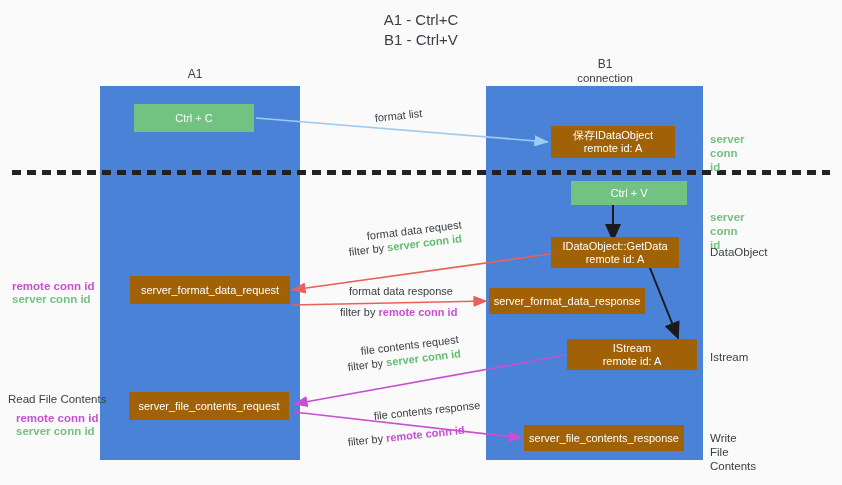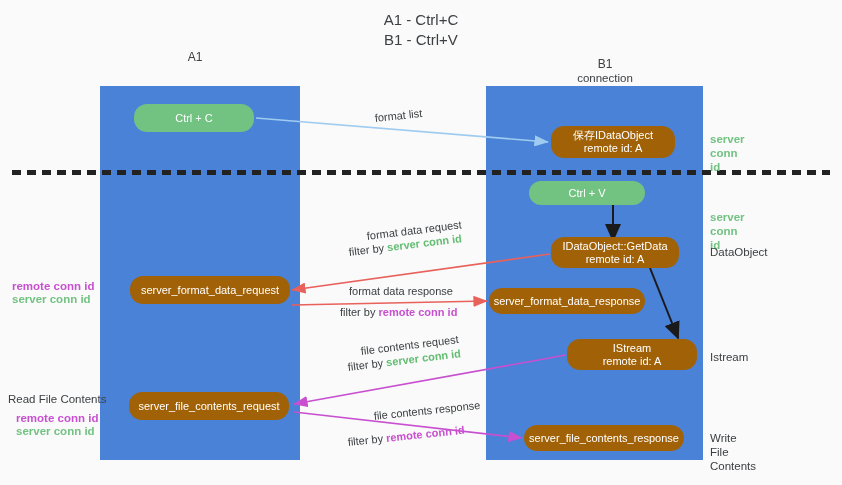--- a/index.html
+++ b/index.html
@@ -32,21 +32,21 @@
     color: #3c4043;
   }
 
   
   .col-header {
     text-align: center;
     font-size: 12px;
     line-height: 14px;
     color: #3c4043;
   }
-  #hdr-a1 { left: 130px; top: 50px; width: 130px; }
+  #hdr-a1 { left: 130px; top: 67px; width: 130px; }
   #hdr-b1 { left: 540px; top: 57px; width: 130px; }
   .col-header .sub { font-size: 11.5px; }
 
   
   .lane {
     background: #4a82d8;
   }
   #lane-a { left: 100px; top: 86px; width: 200px; height: 374px; }
   #lane-b { left: 486px; top: 86px; width: 217px; height: 374px; }
 
@@ -62,21 +62,20 @@
     box-sizing: border-box;
     display: flex;
     flex-direction: column;
     align-items: center;
     justify-content: center;
     color: #ffffff;
     font-size: 11px;
     line-height: 13px;
     text-align: center;
     padding: 8px 4px;
-    border-radius: 13px;
   }
   .box.green { background: #72c282; }
   .box.orange { background: #a16207; }
 
   
   .side-label {
     font-size: 11.5px;
     line-height: 14px;
   }
   .green-txt { color: #72c282; font-weight: bold; }
@@ -164,21 +163,21 @@
 
   <div class="abs box orange" style="left:130px; top:276px; width:160px; height:28px;">
     <span>server_format_data_request</span>
   </div>
 
   <div class="abs box orange" style="left:551px; top:126px; width:124px; height:32px;">
     <span>保存IDataObject</span>
     <span>remote id: A</span>
   </div>
 
-  <div class="abs box green" style="left:529px; top:181px; width:116px; height:24px;">
+  <div class="abs box green" style="left:571px; top:181px; width:116px; height:24px;">
     <span>Ctrl + V</span>
   </div>
 
   <div class="abs box orange" style="left:551px; top:237px; width:128px; height:31px;">
     <span>IDataObject::GetData</span>
     <span>remote id: A</span>
   </div>
 
   <div class="abs box orange" style="left:489px; top:288px; width:156px; height:26px;">
     <span>server_format_data_response</span>

